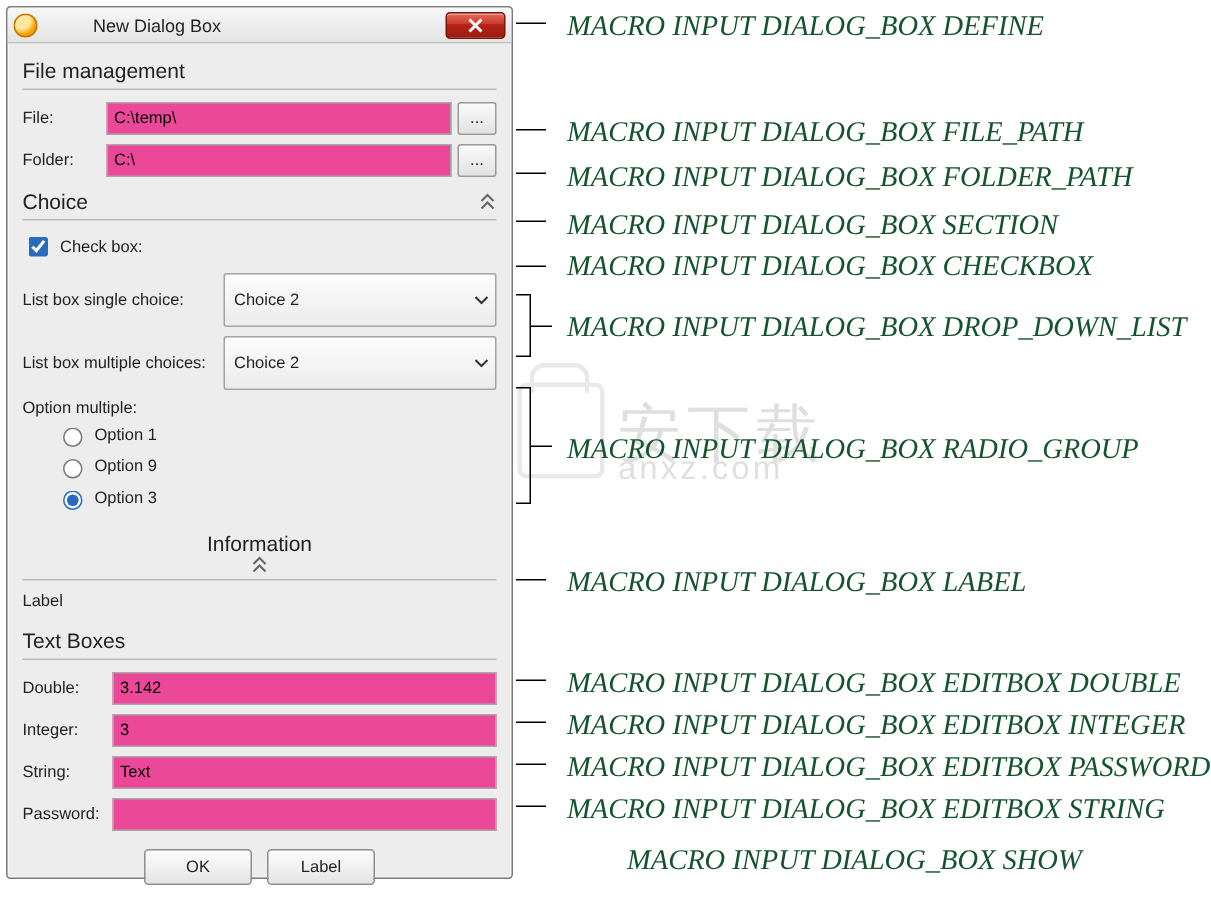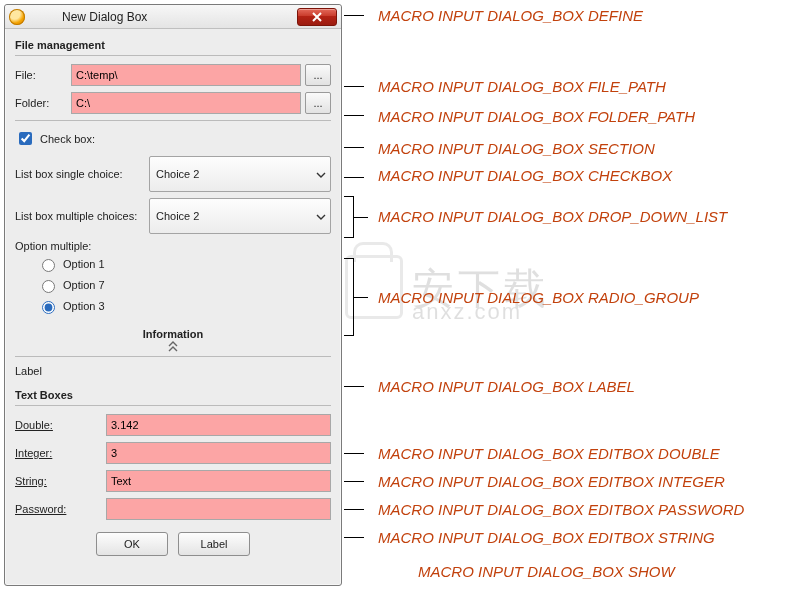--- a/index.html
+++ b/index.html
@@ -52,48 +52,48 @@
     display: flex; align-items: center; justify-content: center;
     color: #fff; font-weight: bold;
     box-shadow: 0 1px 0 rgba(255,255,255,0.35) inset;
     cursor: pointer;
   }
   .title-close svg { display:block; }
 
   .client { padding: 8px 10px 10px 10px; }
 
   .section-header {
-    font-weight: bold;
-    font-size: 11px;
+    font-weight: normal;
+    font-size: 14px;
     display: flex; align-items: center;
     padding: 2px 0 4px 0;
     color: #222;
   }
   .section-header .flex { flex:1; }
   .section-header + .hr { margin-top:0; }
   .chevrons {
     color:#555;
     cursor: pointer;
   }
   .chevrons svg { display:block; }
   .hr {
     height: 1px;
     background: #bbb;
     margin: 2px 0 8px 0;
   }
 
   .row { display:flex; align-items:center; margin-bottom:6px; }
   .row .lbl { width: 56px; color:#222; }
   .row .lbl-w { width: 134px; color:#222; }
-  .row .lbl-w2 { width: 91px; color:#222;text-decoration:underline; }
+  .row .lbl-w2 { width: 60px; color:#222; }
   .text-input {
     flex:1;
     height: 22px;
     border: 1px solid #a8a8a8;
-    background: #fca5a5;
+    background: #ec4899;
     padding: 2px 4px;
     font: inherit;
   }
   .browse-btn {
     width: 26px; height: 22px;
     margin-left: 4px;
     border: 1px solid #9a9a9a;
     border-radius: 2px;
     background: linear-gradient(#fafafa,#e2e2e2);
     cursor:pointer;
@@ -132,23 +132,23 @@
     background: linear-gradient(#fdfdfd,#e4e4e4);
     cursor:pointer;
     display:flex; align-items:center; justify-content:center;
   }
 
   
   .annos { position:absolute; left:0; top:0; width:807px; height:600px; }
   .anno {
     position:absolute;
     font-style: italic;
-    font-size: 15px;
-    font-family: Liberation Sans, sans-serif;
-    color:#c2410c;
+    font-size: 19px;
+    font-family: Liberation Serif, serif;
+    color:#14532d;
     white-space: nowrap;
   }
   .tick {
     position:absolute;
     height:1px; background:#000;
     width: 20px;
   }
   .bracket {
     position:absolute;
     border-right:1px solid #000;
@@ -227,20 +227,29 @@
       </div>
 
       <div class="row">
         <span class="lbl">Folder:</span>
         <input class="text-input" value="C:\" style="">
         <div class="browse-btn">
           <span>...</span>
         </div>
       </div>
 
+      <div class="section-header" style="margin-top:6px;">
+        <span>Choice</span>
+        <span class="flex"></span>
+        <span class="chevrons">
+          <svg width="12" height="12" viewBox="0 0 12 12">
+              <path d="M2 6 L6 2 L10 6 M2 11 L6 7 L10 11" fill="none" stroke="#666" stroke-width="1.4"></path>
+            </svg>
+        </span>
+      </div>
       <div class="hr"></div>
 
       <div class="checkbox">
         <input type="checkbox" checked="" style="">
         <span>Check box:</span>
       </div>
 
       <div class="row">
         <span class="lbl-w">List box single choice:</span>
         <div class="select">
@@ -266,21 +275,21 @@
       </div>
 
       <div class="options-heading">Option multiple:</div>
       <div class="radio-list">
         <div class="opt">
           <input type="radio" name="og" style="">
           <span>Option 1</span>
         </div>
         <div class="opt">
           <input type="radio" name="og" style="">
-          <span>Option 7</span>
+          <span>Option 9</span>
         </div>
         <div class="opt">
           <input type="radio" name="og" checked="" style="">
           <span>Option 3</span>
         </div>
       </div>
 
       <div class="section-header" style="margin-top:12px;flex-direction:column;">
         <span>Information</span>
         <span class="flex"></span>

